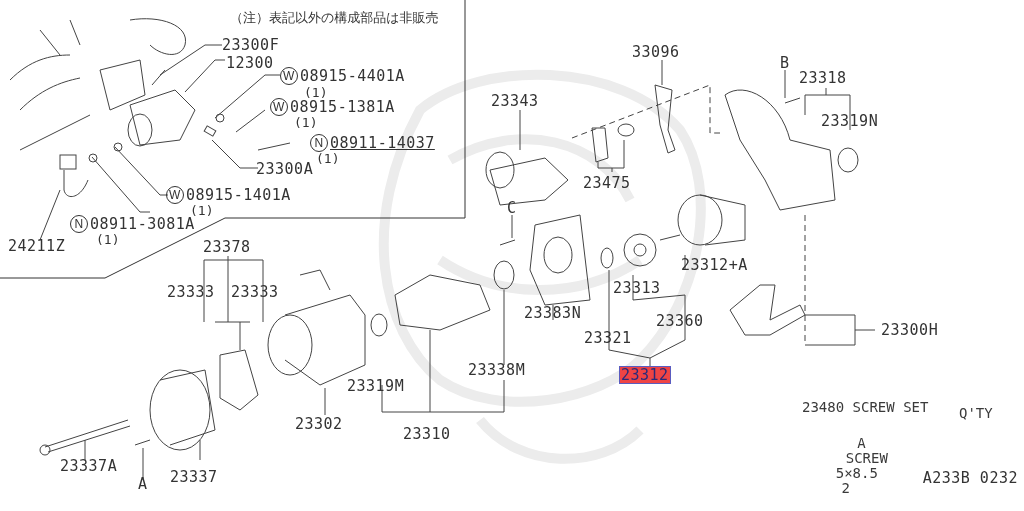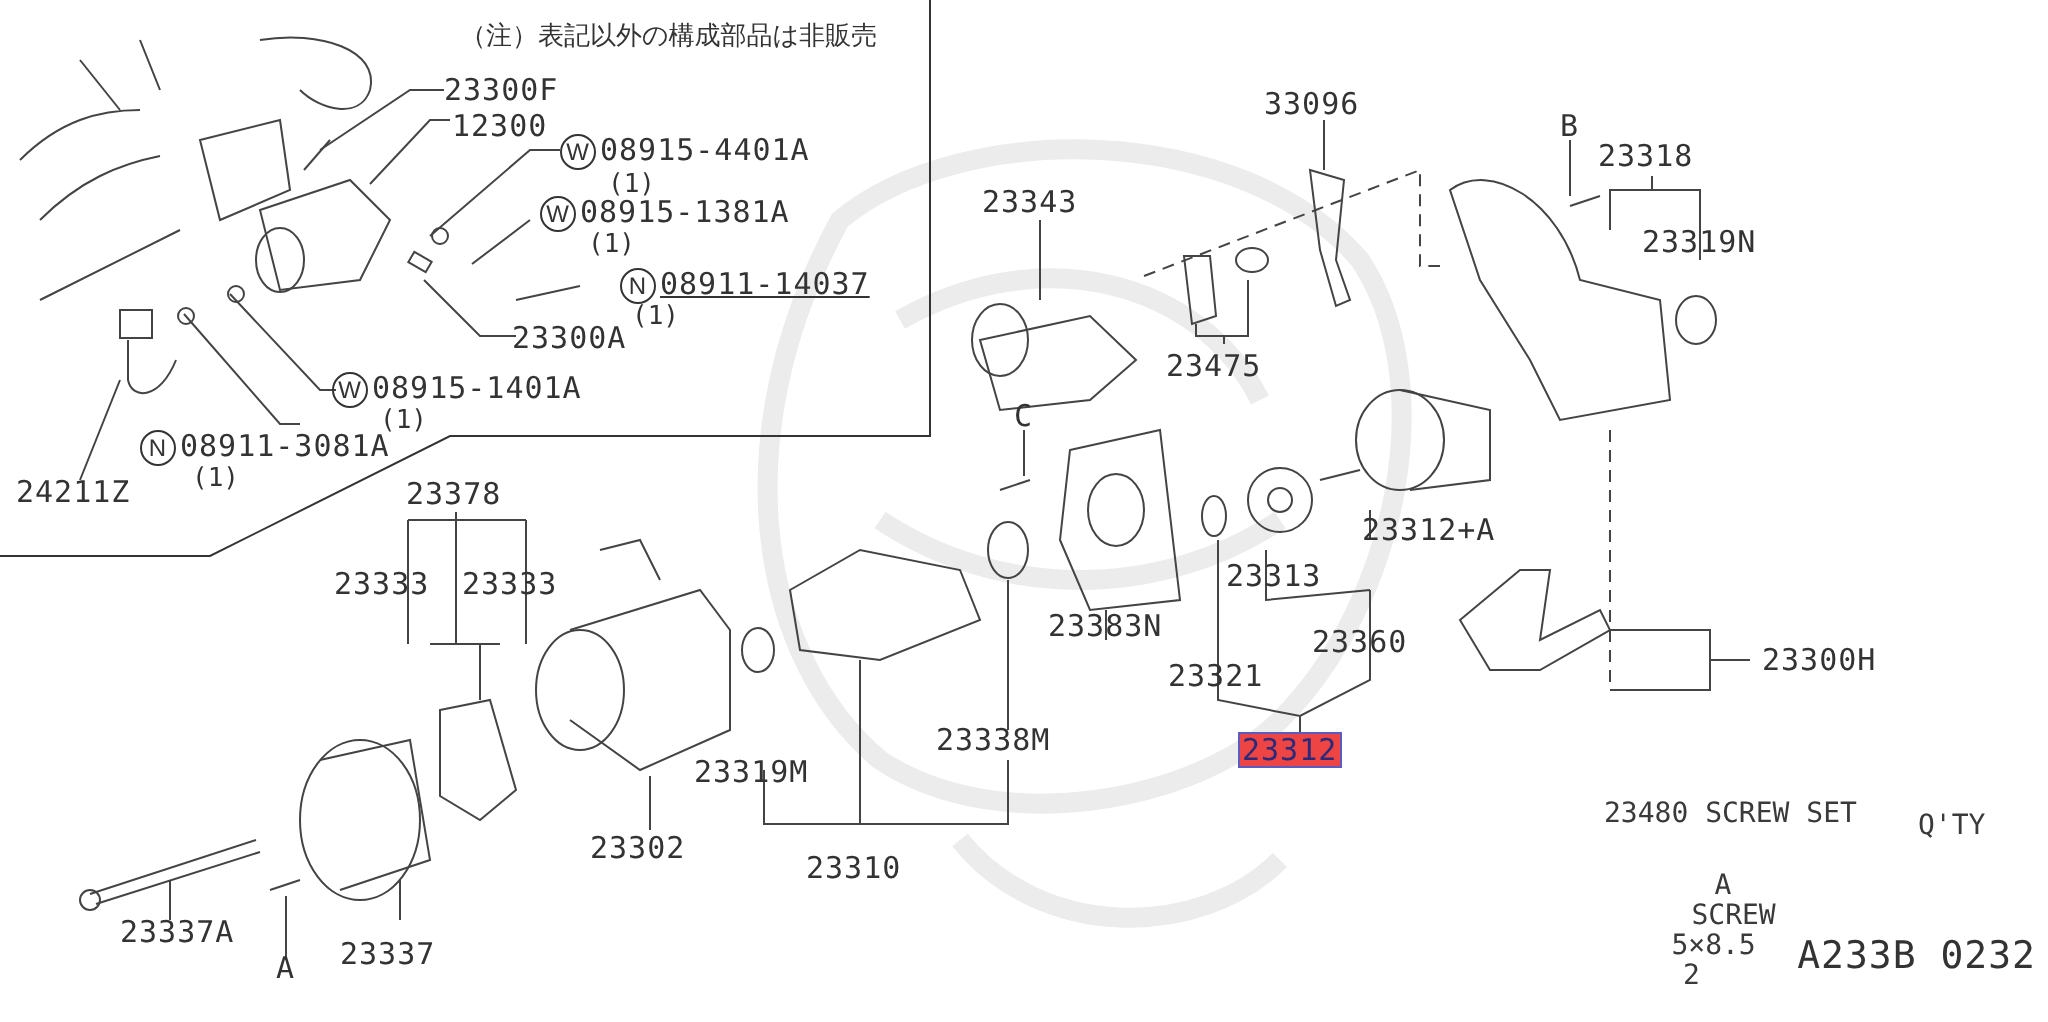--- a/index.html
+++ b/index.html
@@ -173,15 +173,15 @@
   </div>
   <div class="row" style="margin-top:6px;">
     <span style="display:inline-block;width:30px;text-align:right;">A</span>
     <span style="display:inline-block;width:60px;margin-left:10px;">SCREW</span>
     <span style="display:inline-block;width:68px;">5×8.5</span>
     <span style="display:inline-block;width:20px;text-align:center;">2</span>
   </div>
 
 </div>
 
-<div class="code lbl" style="left:auto;right:6px;top:470px;font-size:19px;text-align:right;">A233B 0232</div>
+<div class="code lbl" style="left:auto;right:6px;top:470px;font-size:15px;text-align:right;">A233B 0232</div>
 
 </div>
 
 </body></html>

